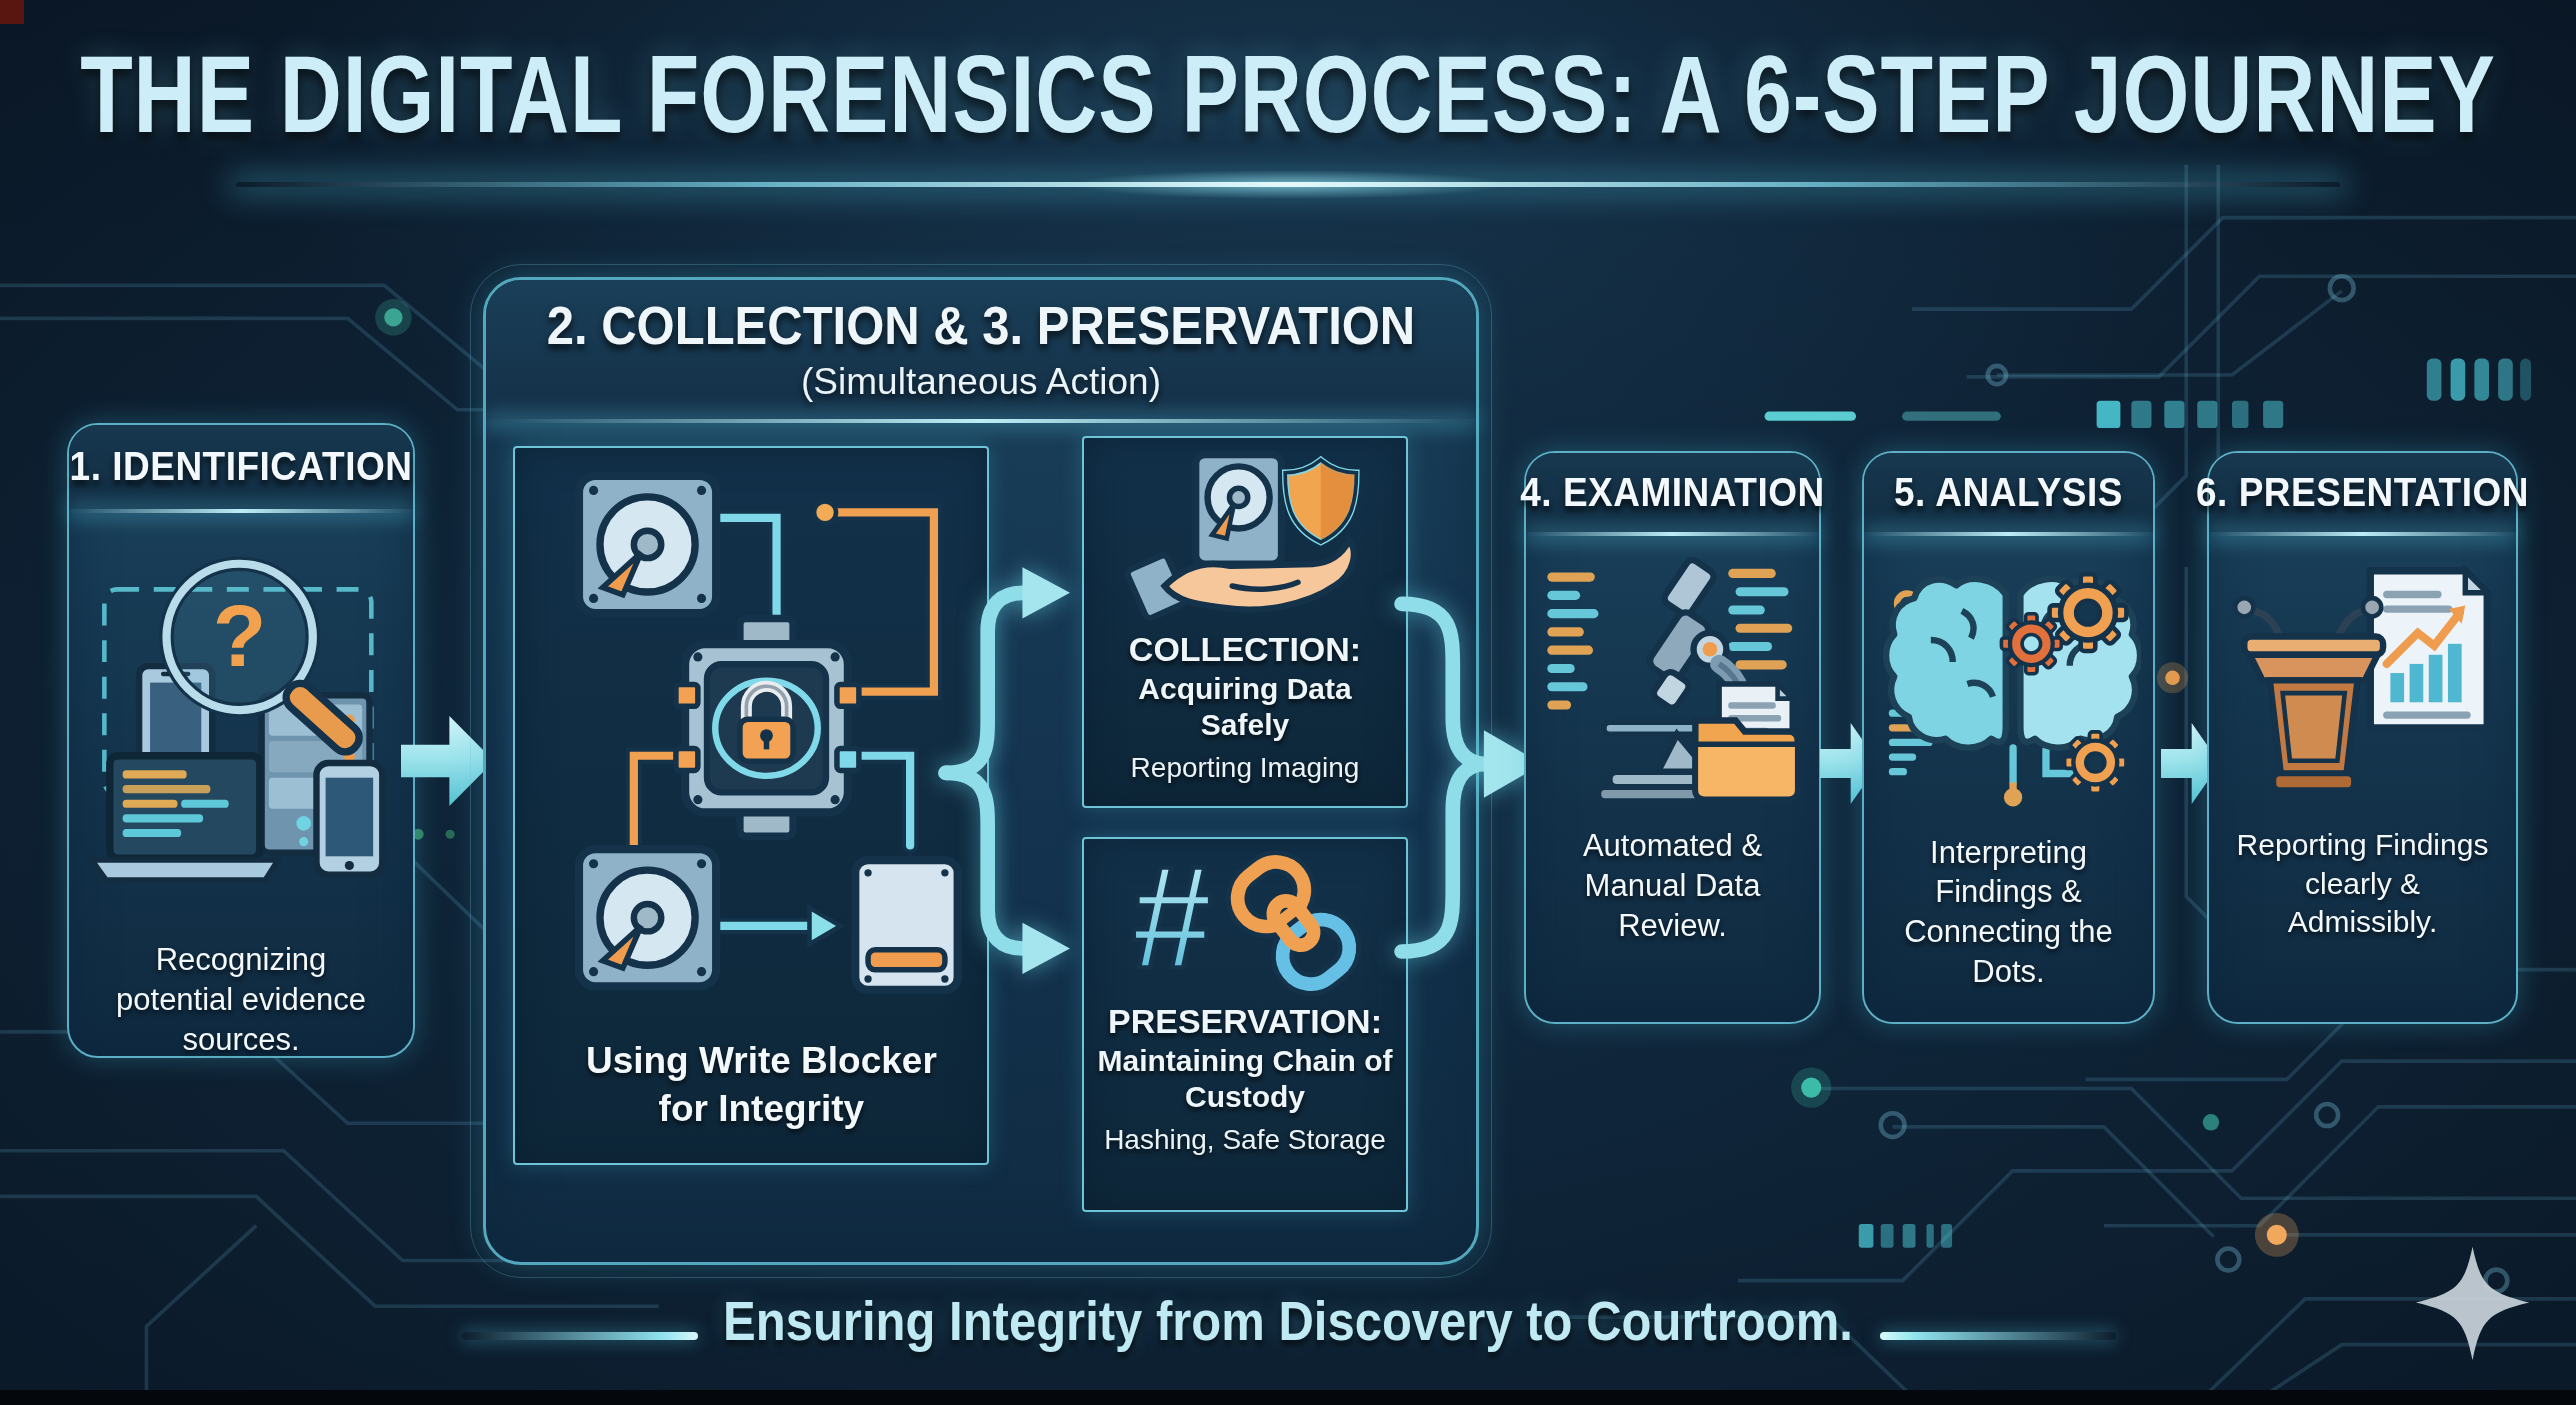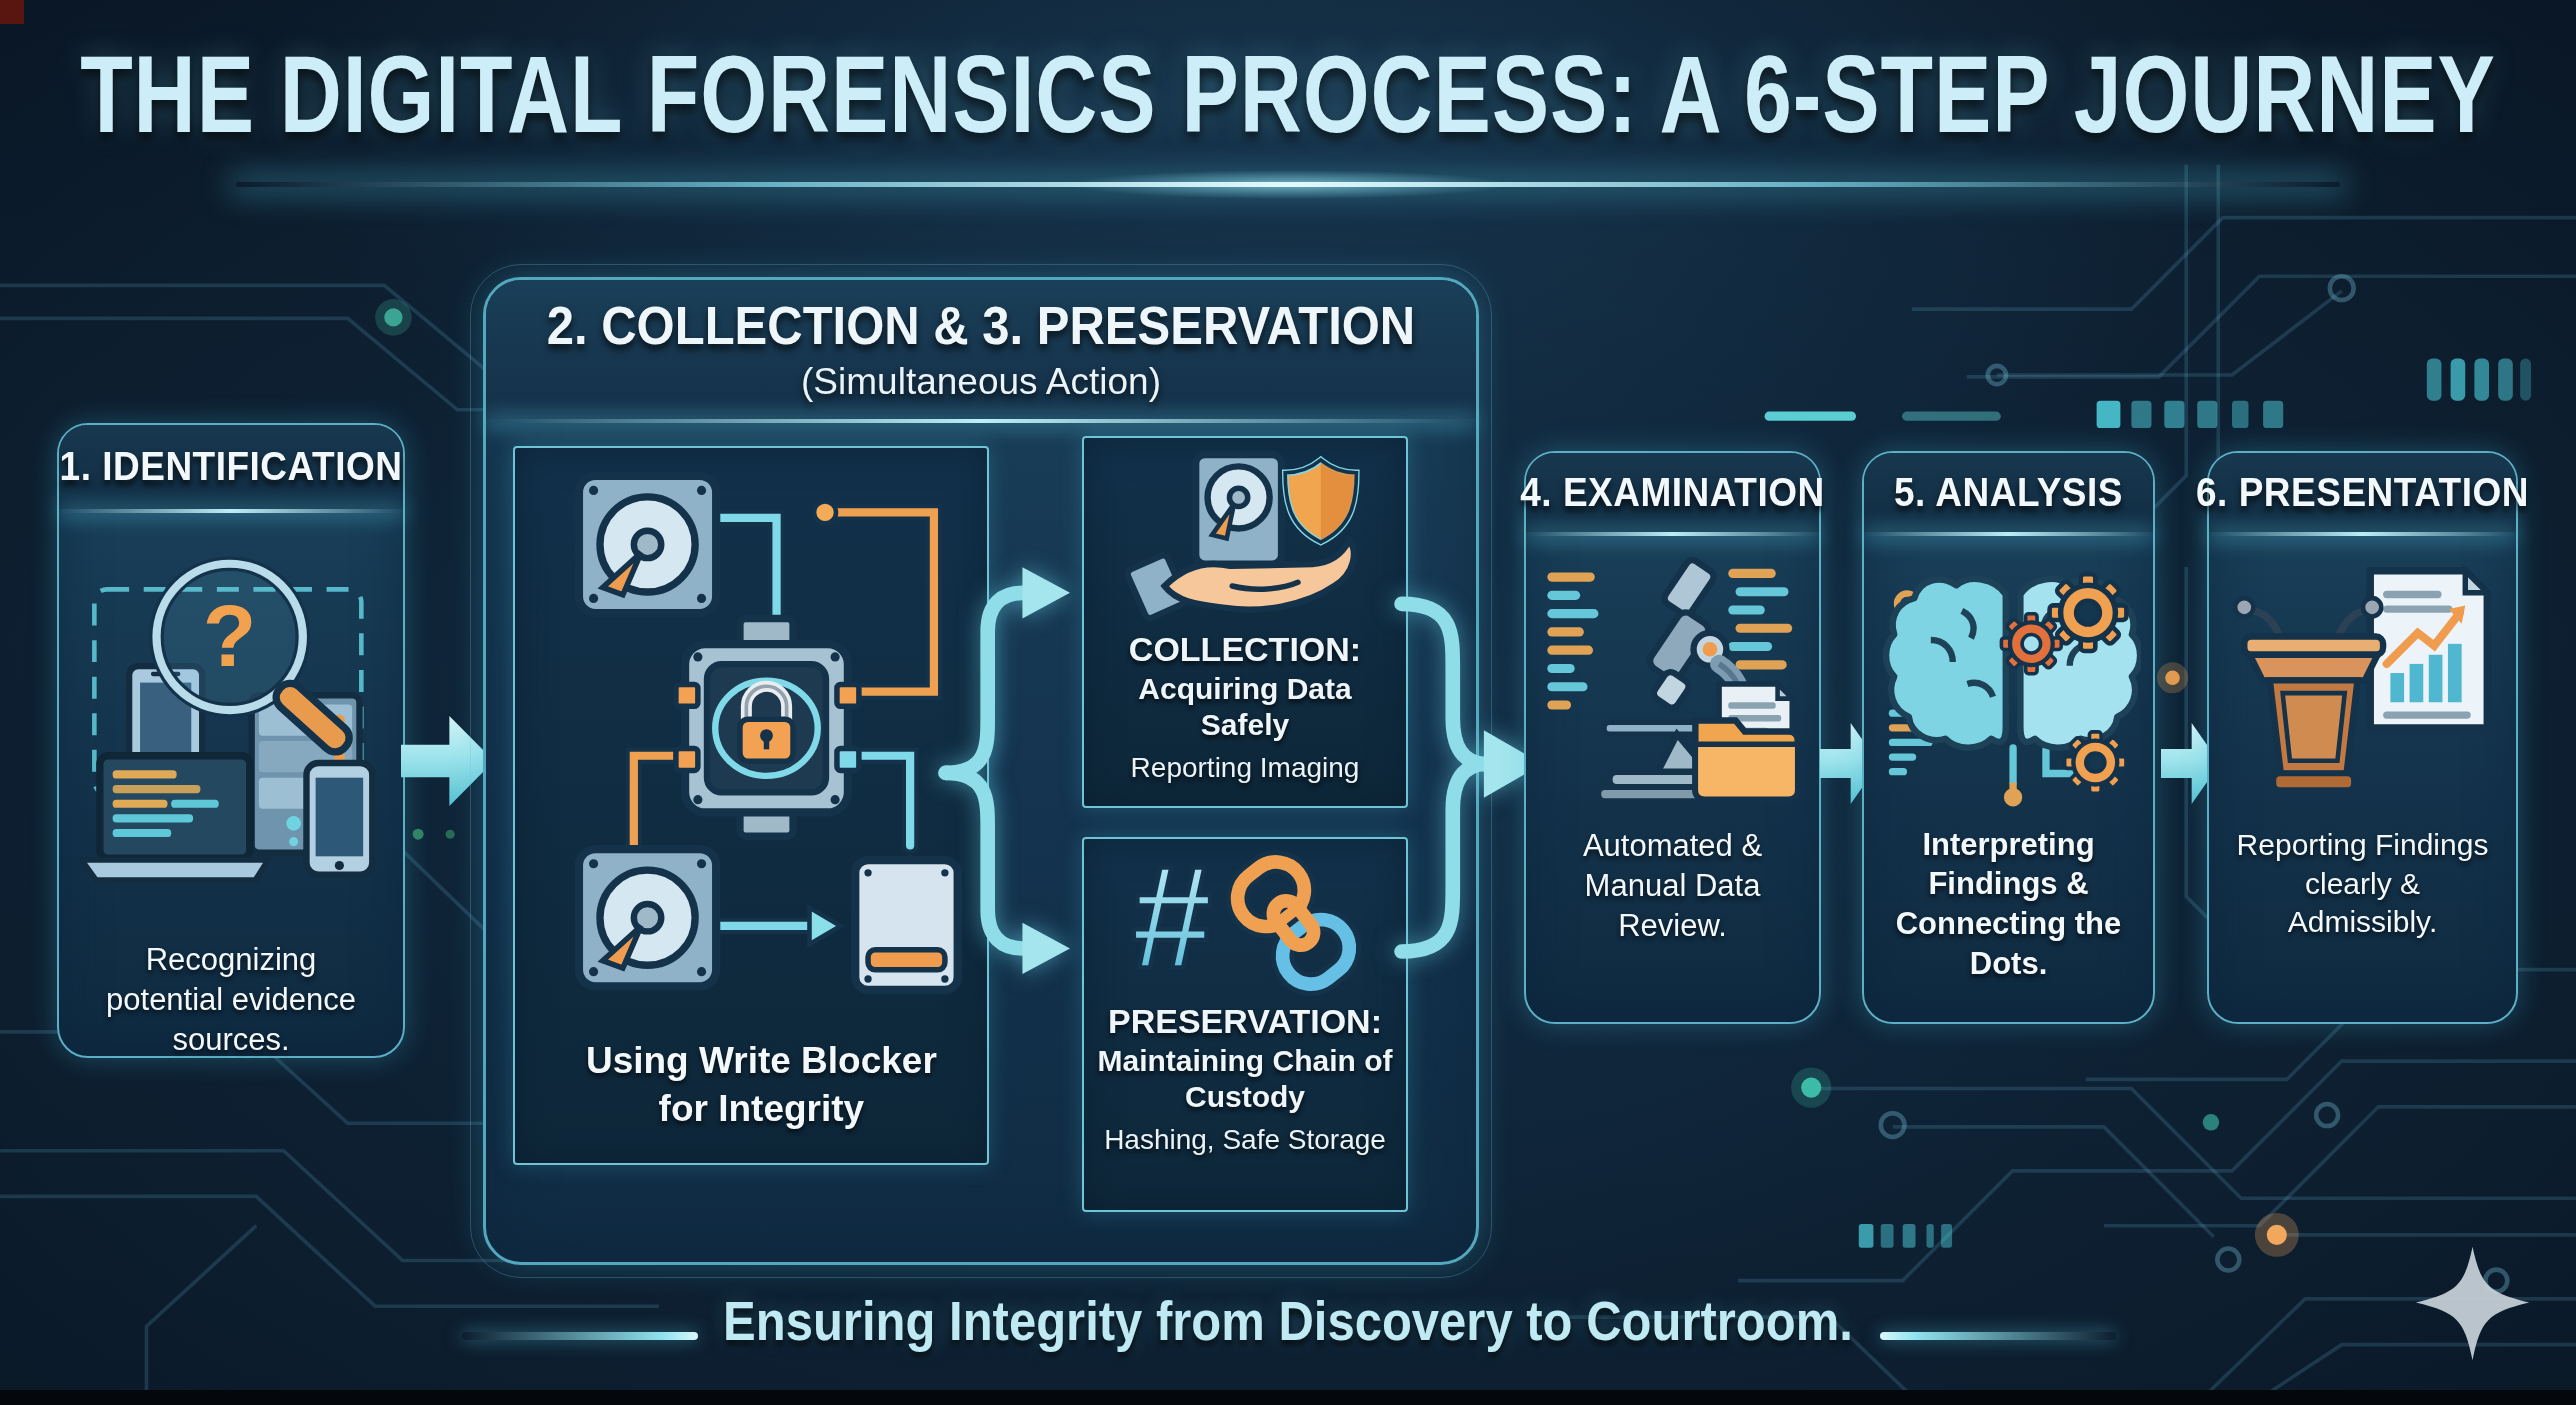--- a/index.html
+++ b/index.html
@@ -45,21 +45,21 @@
   }
   .h-divider{height:3.7px;margin:0 1.8px;border-radius:1.8px;
     background:linear-gradient(90deg,rgba(90,190,215,.15),#bdeef7 50%,rgba(90,190,215,.15));
     box-shadow:0 0 20px 3.7px rgba(90,205,230,.45);}
   .card-body{position:relative;display:flex;flex-direction:column;align-items:center;}
   .caption{
     font-size:31px;line-height:1.28;text-align:center;color:#f3f8fb;
     text-shadow:0 2.7px 5.5px rgba(0,0,0,.7);
   }
   
-  #box-identification{left:57px;top:423px;width:344px;height:631px;}
+  #box-identification{left:67px;top:423px;width:344px;height:631px;}
   #box-identification .icon-wrap{margin-top:16.5px;}
   #box-identification .caption{width:291px;margin-top:24px;}
   
   #panel-cp{
     position:absolute;left:483px;top:277px;width:990px;height:982px;
     border:3.7px solid #54a8bd;border-radius:38px;
     background:linear-gradient(180deg,#1b4059 0%,#143450 50%,#102b42 100%);
     box-shadow:0 0 33px rgba(70,190,218,.30), inset 0 0 64px rgba(10,34,56,.5);
     outline:1.8px solid rgba(110,190,215,.28);outline-offset:12px;
   }
@@ -80,21 +80,21 @@
   #box-preservation{left:596px;top:557px;width:322px;height:371px;}
   .sub-title{font-size:34px;font-weight:700;text-shadow:0 2.7px 5.5px rgba(0,0,0,.75);}
   .sub-sub{font-size:30px;font-weight:700;margin-top:1.8px;width:302px;text-align:center;line-height:1.2;text-shadow:0 2.7px 5.5px rgba(0,0,0,.75);}
   .sub-note{font-size:28px;font-weight:400;margin-top:9.1px;color:#eaf4f8;text-shadow:0 2.7px 5.5px rgba(0,0,0,.75);}
   
   #box-examination{left:1524px;top:451px;width:293px;height:569px;}
   #box-analysis{left:1862px;top:451px;width:289px;height:569px;}
   #box-presentation{left:2207px;top:451px;width:307px;height:569px;}
   #box-examination .card-header,#box-analysis .card-header,#box-presentation .card-header{height:79px;}
   #box-examination .caption{width:240px;margin-top:14.6px;}
-  #box-analysis .caption{width:234px;margin-top:4px;font-weight:bold;}
+  #box-analysis .caption{width:234px;margin-top:12px;}
   #box-presentation .caption{width:262px;margin-top:14.6px;font-size:30px;}
   .r-icon{margin-top:20px;}
   
   .flow-arrow{
     position:absolute;
     background:linear-gradient(180deg,#d2f4f8 0%,#9fe4ec 45%,#54c2d2 100%);
     clip-path:polygon(0 32%,52% 32%,52% 0,100% 50%,52% 100%,52% 68%,0 68%);
     filter:drop-shadow(0 0 12.8px rgba(110,220,240,.55));
   }
   #arrow-1{left:401px;top:716px;width:93px;height:90px;}

